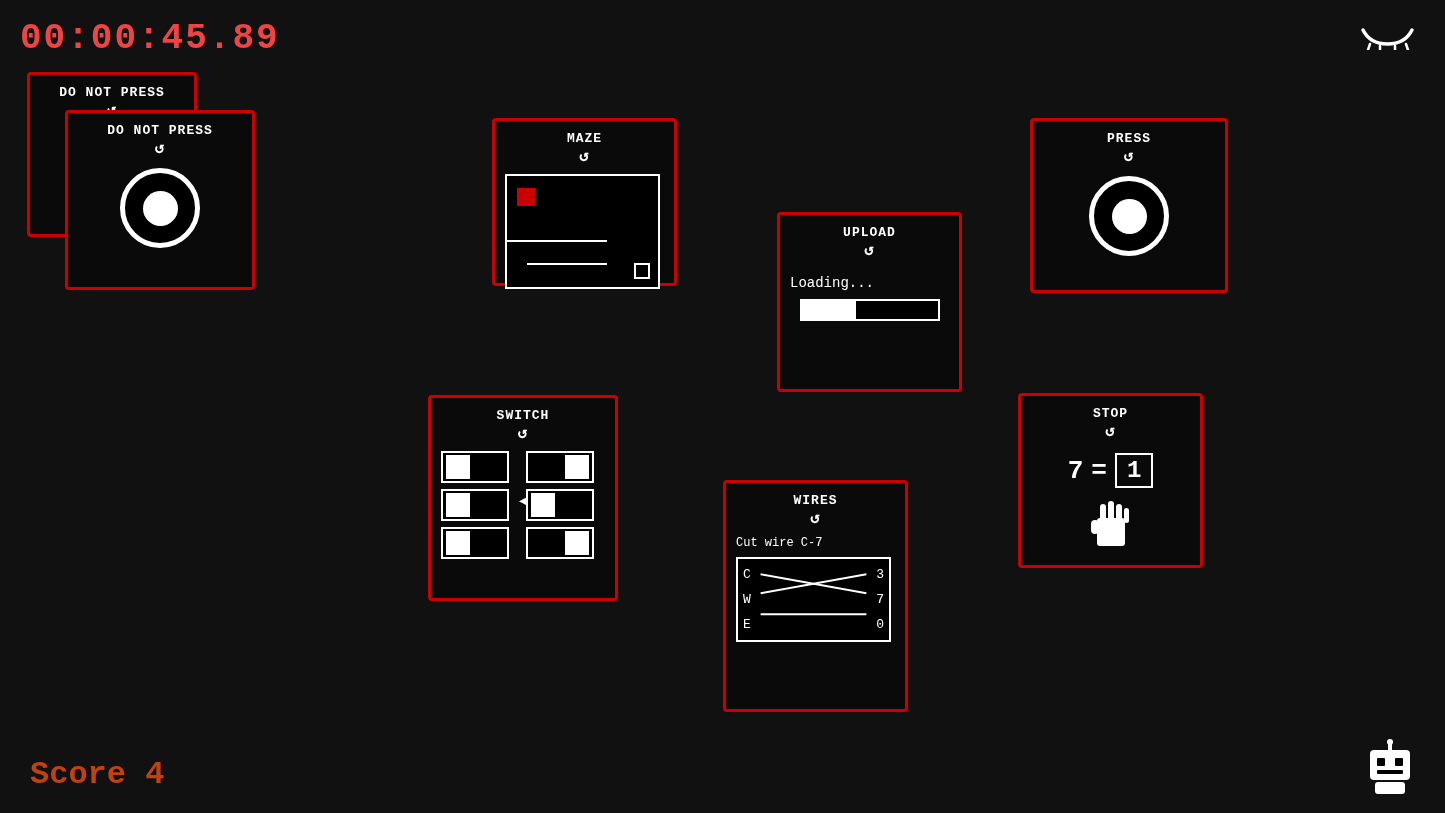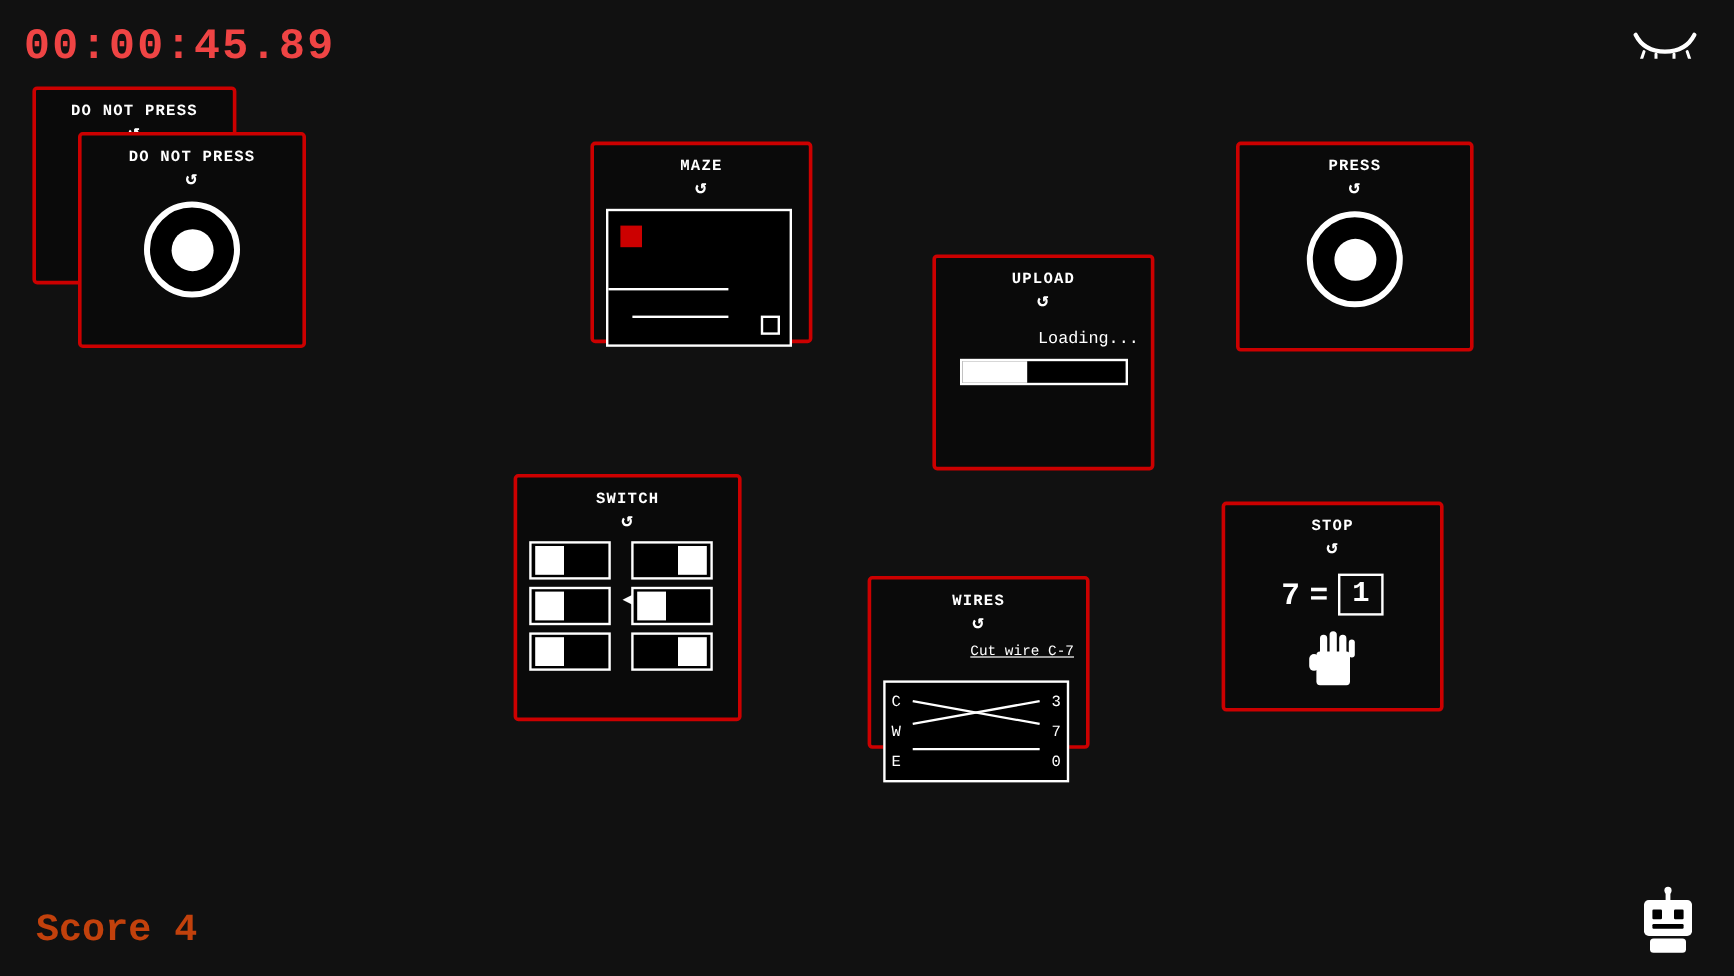--- a/index.html
+++ b/index.html
@@ -181,21 +181,21 @@
     #module-upload {
       left: 777px;
       top: 212px;
       width: 185px;
       height: 180px;
     }
 
     .upload-loading-text {
       font-size: 14px;
       margin: 15px 0 8px 0;
-      text-align: right;
+      text-align: left;
     }
 
     .upload-progress-bar {
       width: 140px;
       height: 22px;
       border: 2px solid white;
       background: black;
       position: relative;
       margin: 0 auto;
     }
@@ -263,28 +263,27 @@
       font-size: 14px;
       color: white;
       z-index: 5;
     }
 
     
     #module-wires {
       left: 723px;
       top: 480px;
       width: 185px;
-      height: 144px;
+      height: 232px;
     }
 
     .wires-instruction {
       font-size: 12px;
-      margin-bottom: 17px;
-      text-align: right;
-      text-decoration: underline;
+      margin-bottom: 7px;
+      text-align: left;
     }
 
     .wires-area {
       border: 2px solid white;
       width: 155px;
       height: 85px;
       position: relative;
       background: black;
       overflow: hidden;
     }
@@ -316,21 +315,20 @@
       width: 100%;
       height: 100%;
     }
 
     
     #module-stop {
       left: 1018px;
       top: 393px;
       width: 185px;
       height: 175px;
-      margin-top: 25px;
     }
 
     .stop-equation {
       display: flex;
       align-items: center;
       justify-content: center;
       gap: 8px;
       font-size: 26px;
       font-weight: bold;
       margin: 12px 0 10px 0;

